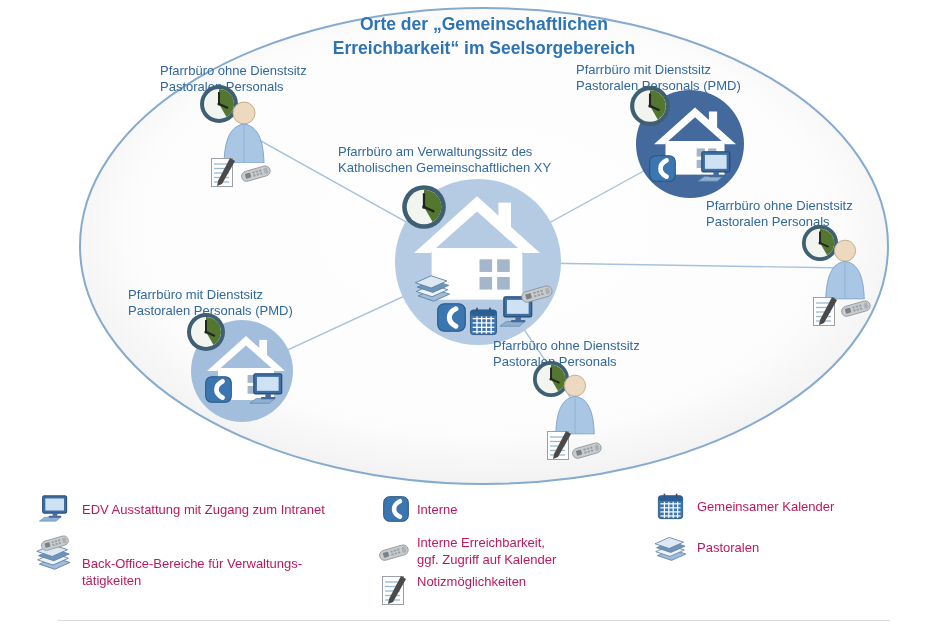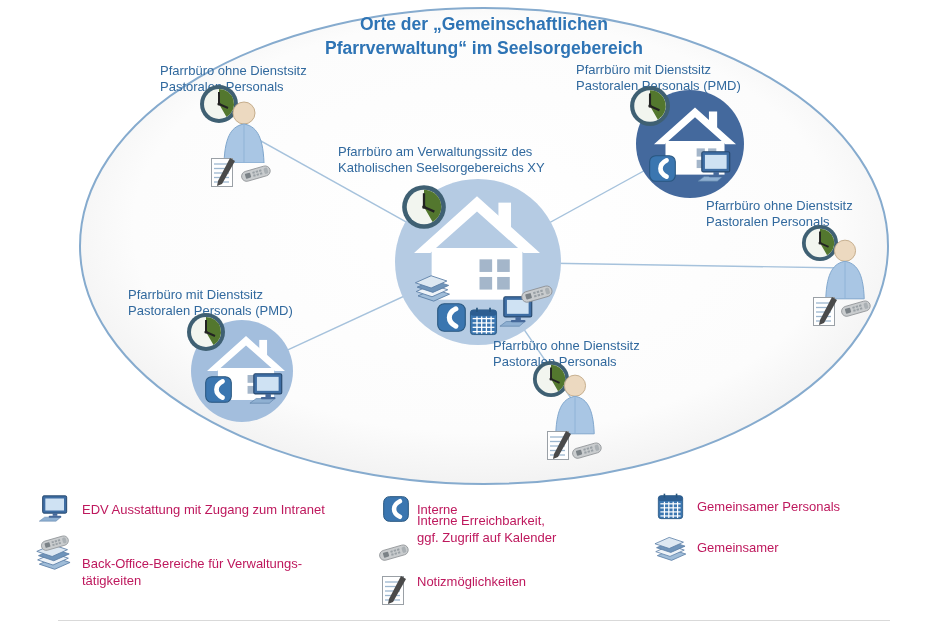--- a/index.html
+++ b/index.html
@@ -123,25 +123,25 @@
     <g stroke="#A6C2DC" stroke-width="1.4">
       <line x1="478" y1="262" x2="243" y2="131"></line>
       <line x1="478" y1="262" x2="691" y2="145"></line>
       <line x1="478" y1="262" x2="845" y2="268"></line>
       <line x1="478" y1="262" x2="242" y2="371"></line>
       <line x1="478" y1="262" x2="575" y2="404"></line>
     </g>
   </svg>
 
   <div class="title">Orte der „Gemeinschaftlichen
-Pfarrverwaltung“ im Seelsorgebereich</div>
+Erreichbarkeit“ im Seelsorgebereich</div>
 
   <div>
     <div class="node-label" style="left:338px;top:144px;width:280px">Pfarrbüro am Verwaltungssitz des
-Katholischen Seelsorgebereichs XY</div>
+Katholischen Gemeinschaftlichen XY</div>
     <div class="circle" style="left:395px;top:179px;width:166px;height:166px;background:#B5CBE3"></div>
     <svg class="icon" style="left:414px;top:196px;width:126px;height:104px">
         <use href="#sym-house" xlink:href="#sym-house"></use>
       </svg>
     <svg class="icon" style="left:401px;top:184px;width:46px;height:46px">
         <use href="#sym-clock" xlink:href="#sym-clock"></use>
       </svg>
     <svg class="icon" style="left:411px;top:273px;width:42px;height:30px">
         <use href="#sym-archive" xlink:href="#sym-archive"></use>
       </svg>
@@ -264,33 +264,33 @@
 tätigkeiten</div>
 
     <svg class="icon" style="left:383px;top:496px;width:26px;height:26px">
         <use href="#sym-phone" xlink:href="#sym-phone"></use>
       </svg>
     <div class="legend-label" style="left:417px;top:502px">Interne</div>
 
     <svg class="icon" style="left:377px;top:542px;width:34px;height:22px">
         <use href="#sym-handset" xlink:href="#sym-handset"></use>
       </svg>
-    <div class="legend-label" style="left:417px;top:513px">Interne Erreichbarkeit,
+    <div class="legend-label" style="left:417px;top:535px">Interne Erreichbarkeit,
 ggf. Zugriff auf Kalender</div>
 
     <svg class="icon" style="left:382px;top:575px;width:26px;height:30px">
         <use href="#sym-notes" xlink:href="#sym-notes"></use>
       </svg>
     <div class="legend-label" style="left:417px;top:574px">Notizmöglichkeiten</div>
 
     <svg class="icon" style="left:657px;top:493px;width:27px;height:27px">
         <use href="#sym-calendar" xlink:href="#sym-calendar"></use>
       </svg>
-    <div class="legend-label" style="left:697px;top:499px">Gemeinsamer Personals</div>
+    <div class="legend-label" style="left:697px;top:499px">Gemeinsamer Kalender</div>
 
     <svg class="icon" style="left:651px;top:535px;width:38px;height:27px">
         <use href="#sym-archive" xlink:href="#sym-archive"></use>
       </svg>
-    <div class="legend-label" style="left:697px;top:540px">Gemeinsamer</div>
+    <div class="legend-label" style="left:697px;top:540px">Pastoralen</div>
   </div>
 
   <div class="bottom-line"></div>
 </div>
 
 </body></html>

